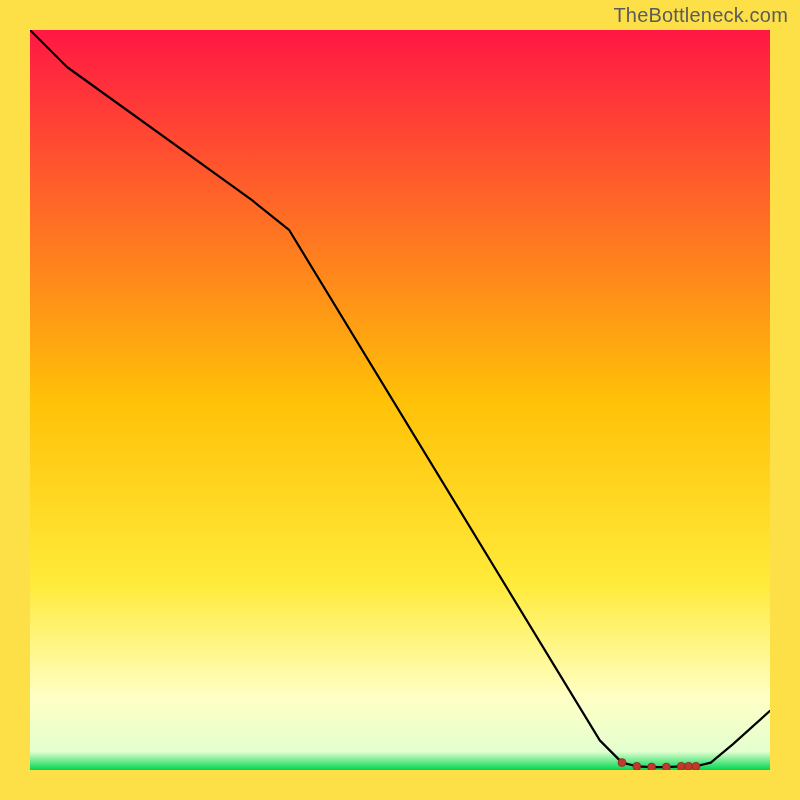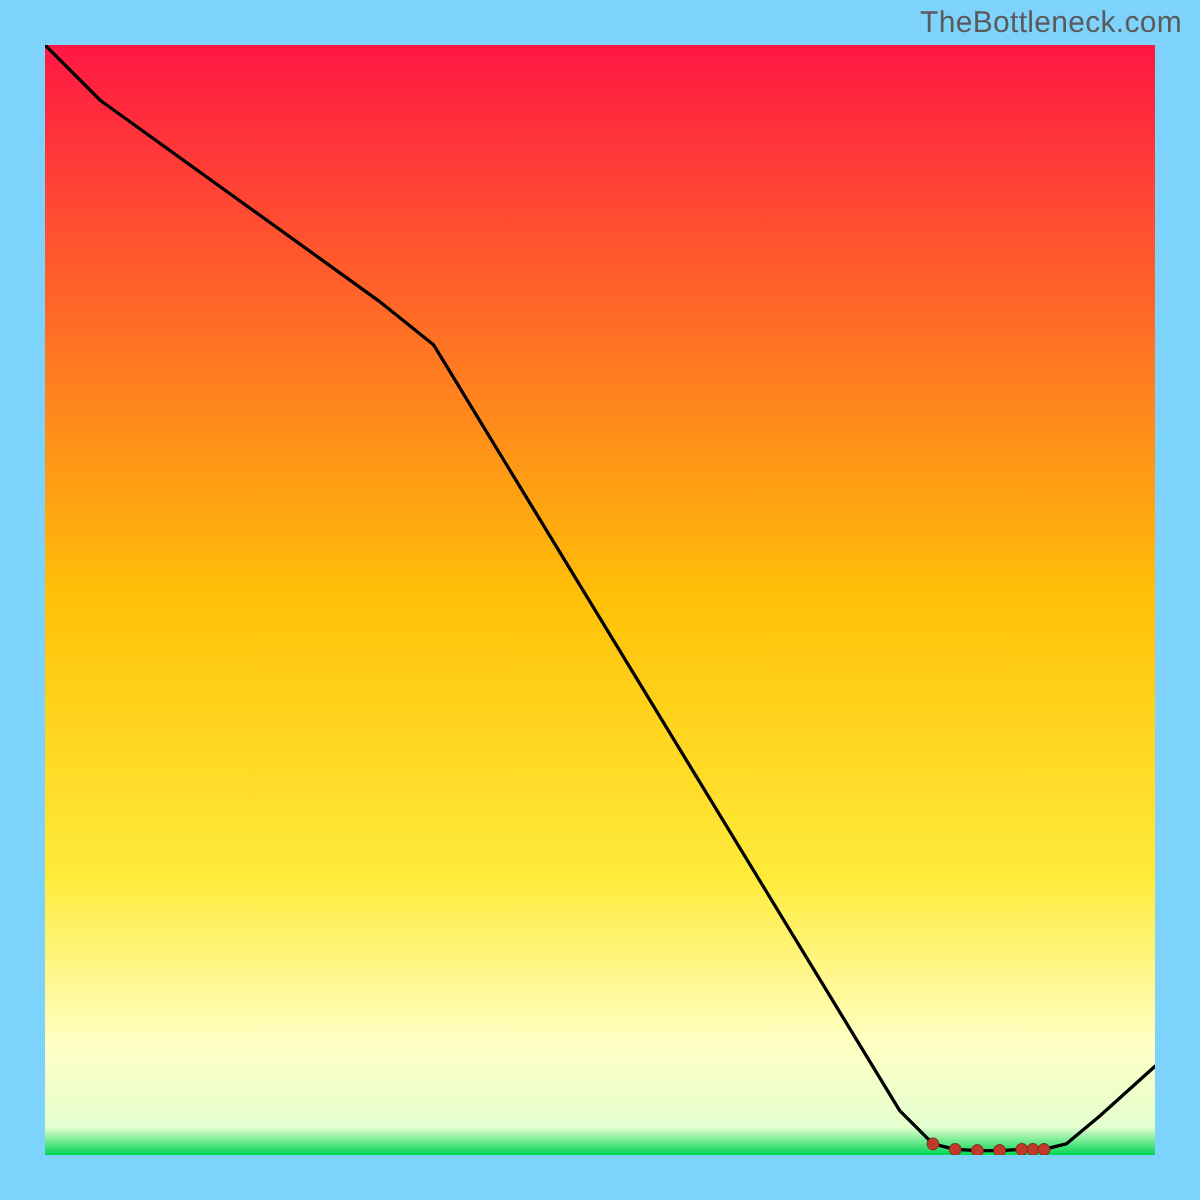--- a/index.html
+++ b/index.html
@@ -1,21 +1,21 @@
 <!DOCTYPE html>
 <html><head>
 <meta charset="utf-8">
 <style>
   * { margin: 0; padding: 0; box-sizing: border-box; }
   html, body { width: 800px; height: 800px; background: #fff; }
   .stage {
     width: 800px;
     height: 800px;
     position: relative;
-    background: #7dd3fc;
+    background: #fde047;
   }
   .watermark {
     position: absolute;
     top: 4px;
     right: 12px;
     font-family: Arial, Helvetica, sans-serif;
     font-size: 20px;
     color: #5b5b5b;
     letter-spacing: 0.2px;
   }

